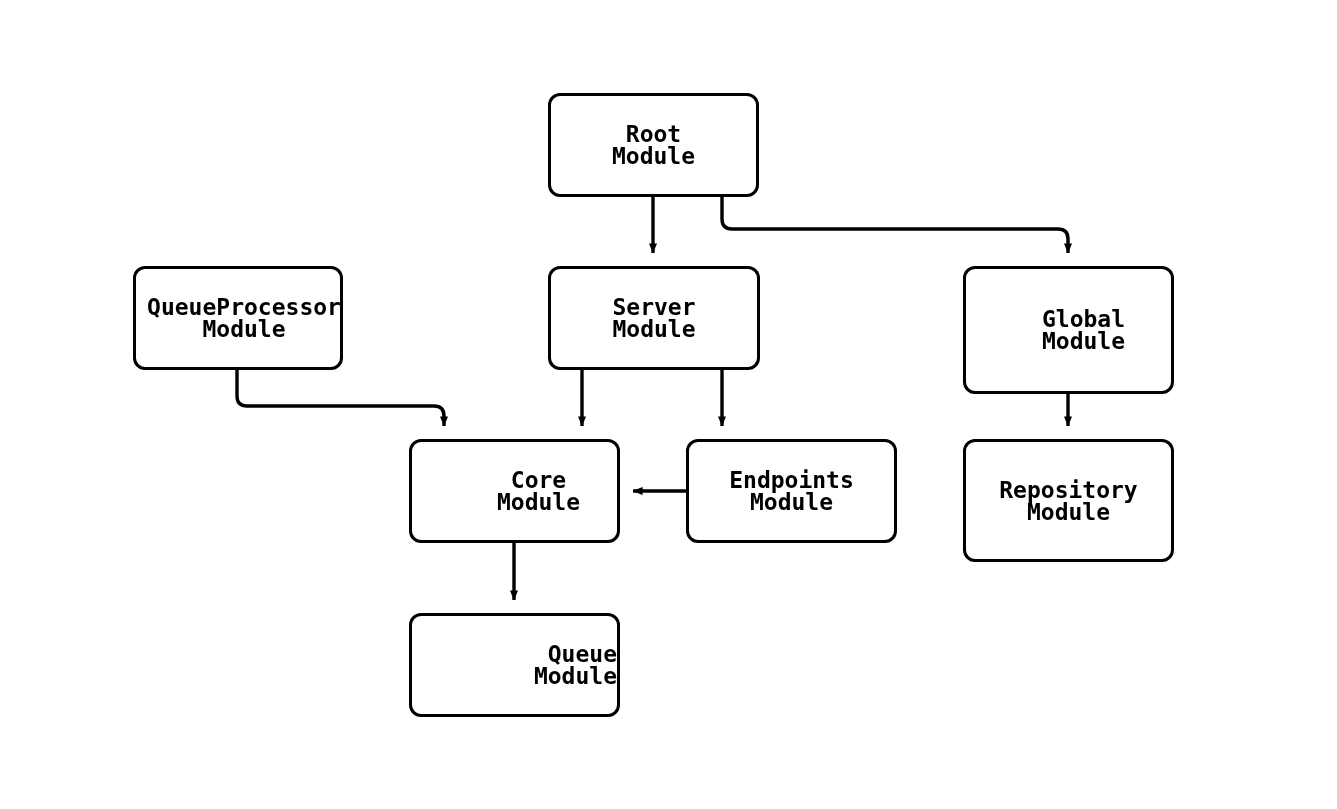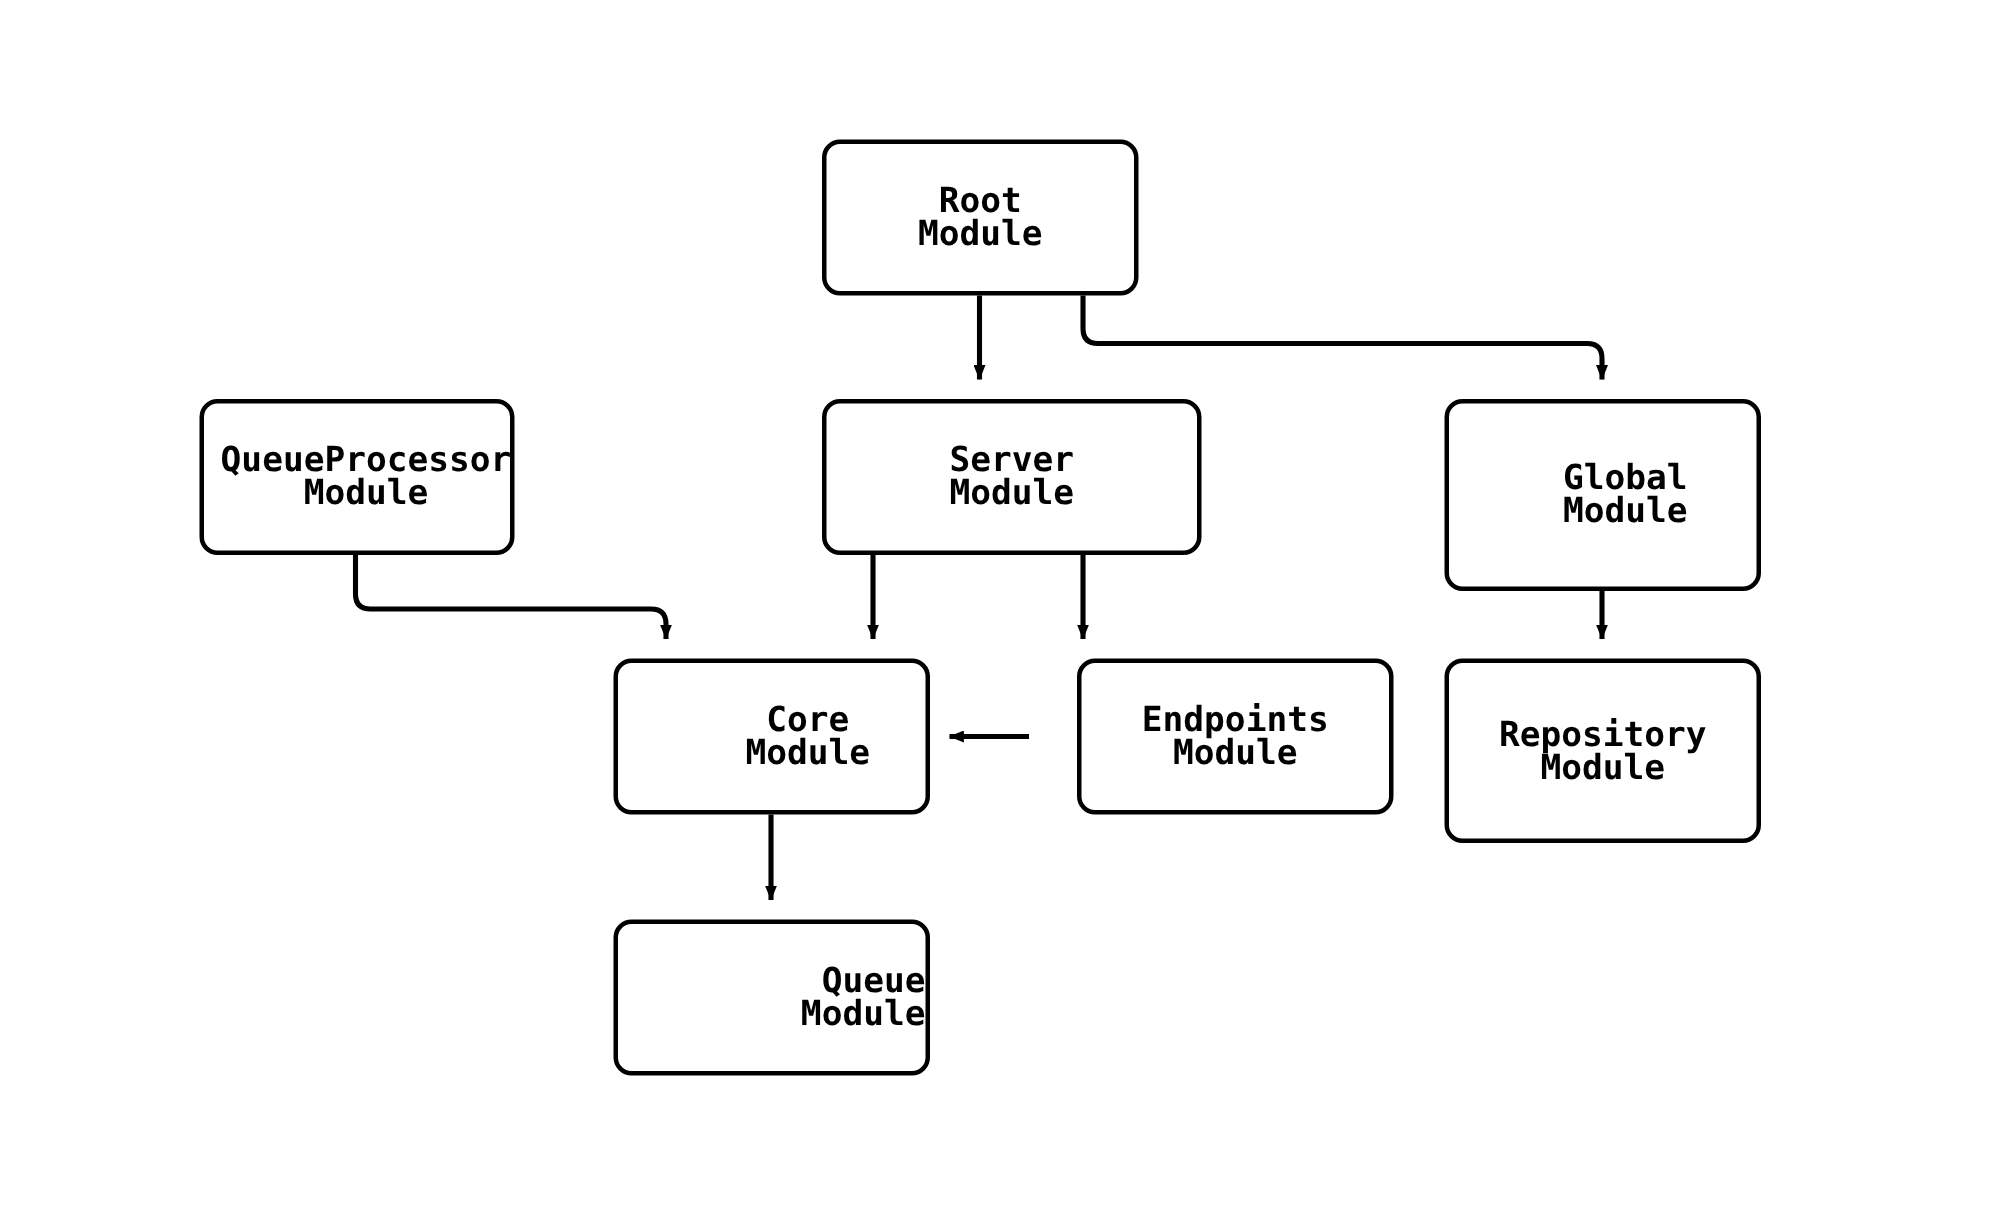--- a/index.html
+++ b/index.html
@@ -85,36 +85,36 @@
   <div class="node" style="left:548px; top:93px; width:211px; height:104px;">
     <div class="node-label">Root</div>
     <div class="node-label">Module</div>
   </div>
 
   <div class="node" style="left:133px; top:266px; width:210px; height:104px;padding-left:12px;">
     <div class="node-label">QueueProcessor</div>
     <div class="node-label">Module</div>
   </div>
 
-  <div class="node" style="left:548px; top:266px; width:253px; height:104px;">
+  <div class="node" style="left:548px; top:266px; width:212px; height:104px;">
     <div class="node-label">Server</div>
     <div class="node-label">Module</div>
   </div>
 
   <div class="node" style="left:963px; top:266px; width:211px; height:128px;padding-left:30px;">
     <div class="node-label">Global</div>
     <div class="node-label">Module</div>
   </div>
 
   <div class="node" style="left:409px; top:439px; width:211px; height:104px;padding-left:48px;">
     <div class="node-label">Core</div>
     <div class="node-label">Module</div>
   </div>
 
-  <div class="node" style="left:686px; top:439px; width:211px; height:104px;margin-left:32px;">
+  <div class="node" style="left:686px; top:439px; width:211px; height:104px;">
     <div class="node-label">Endpoints</div>
     <div class="node-label">Module</div>
   </div>
 
   <div class="node" style="left:963px; top:439px; width:211px; height:123px;">
     <div class="node-label">Repository</div>
     <div class="node-label">Module</div>
   </div>
 
   <div class="node" style="left:409px; top:613px; width:211px; height:104px;align-items:flex-end;">

